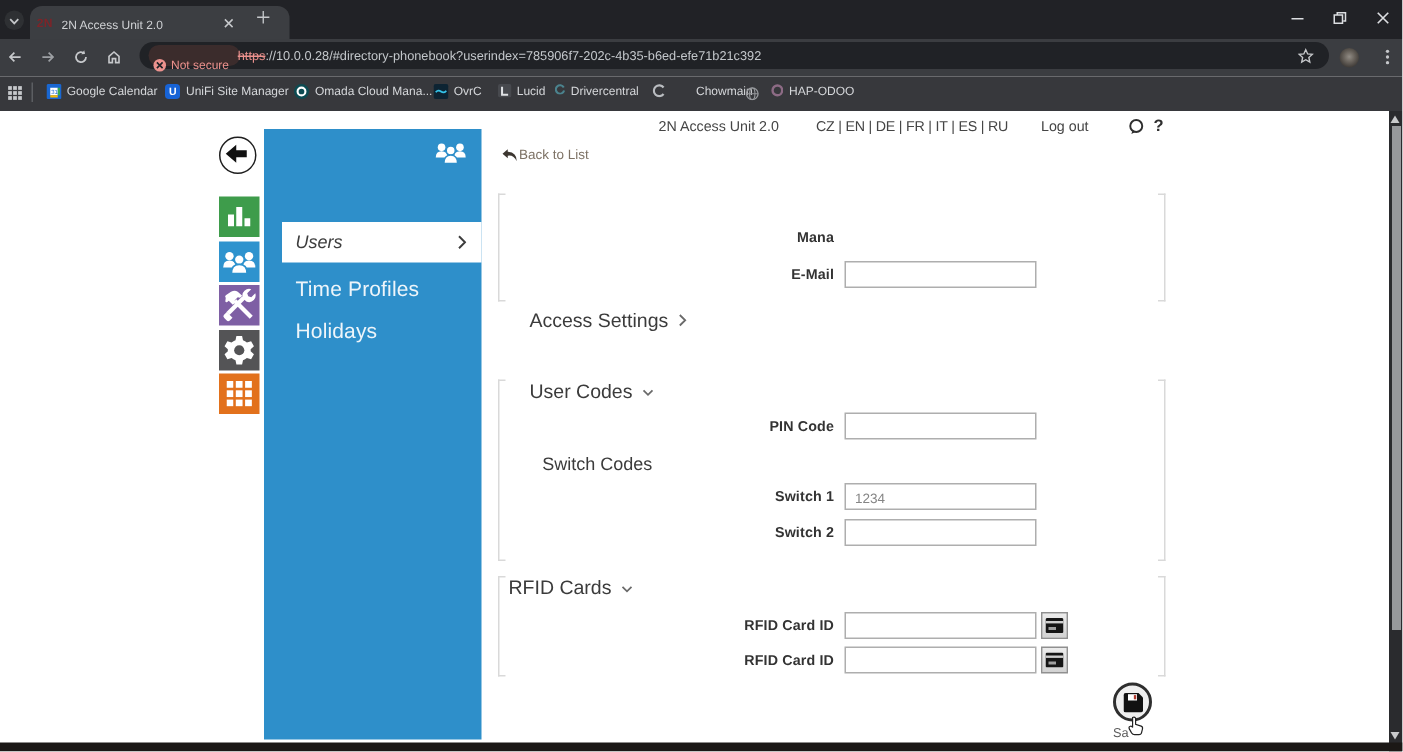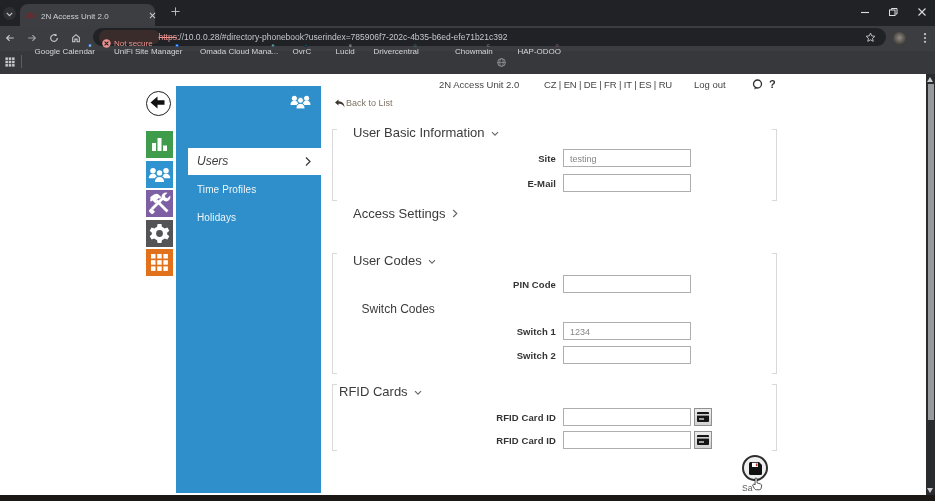--- a/index.html
+++ b/index.html
@@ -5,43 +5,43 @@
 * { margin:0; padding:0; box-sizing:border-box; }
 html,body { width:935px; height:501px; overflow:hidden; background:#fff;
   font-family:"Liberation Sans", sans-serif; }
 .abs { position:absolute; }
 #stage { position:relative; width:935px; height:501px; }
 
 
 #framebar { left:0; top:0; width:935px; height:25.5px; background:#212226; }
 #toolbar  { left:0; top:25.5px; width:935px; height:25.5px; background:#3b3d41; }
 #bookbar  { left:0; top:51px; width:935px; height:22.7px; background:#37383c; }
-#tab { left:20px; top:4px; width:135px; height:22px; background:#3c3e42;
+#tab { left:20px; top:4px; width:173px; height:22px; background:#3c3e42;
   border-radius:8px 8px 0 0; }
 .tabtxt { position:absolute; left:21px; top:7.5px; font-size:8px; color:#cfd1d4; letter-spacing:0; }
 #tabsearch { left:3px; top:7px; width:13px; height:13px; border-radius:50%; background:#2e3033;
   color:#c3c5c8; font-size:8px; text-align:center; line-height:12px; }
 #omnibox { left:93px; top:27.5px; width:793px; height:18px; border-radius:9px; background:#202226; }
 #chip { position:absolute; left:6px; top:2px; height:14px; border-radius:7px; background:#3b2c2c;
   padding:13px 7px 0 3px; display:flex; align-items:center;justify-content:flex-end; }
 #chip span { color:#ec928e; font-size:8px; margin-left:3px; }
 #urltxt { position:absolute; left:65.5px; top:4px; font-size:8.5px; color:#c3c7cb; white-space:nowrap; }
 #urltxt .https { color:#ec928e; text-decoration:line-through; }
 .bmtxt { color:#d5d7da; font-size:8px; }
-.bmitem { position:absolute; top:44px; height:12px; display:flex; align-items:flex-end;flex-direction:column; }
+.bmitem { position:absolute; top:56px; height:12px; display:flex; align-items:flex-start; }
 
 
 #page { left:0; top:75px; width:926px; height:420px; background:#fff; }
 #hdr { position:absolute; top:3.5px; left:0; width:782px; font-size:9.5px; color:#454545; }
 #bluepanel { left:176px; top:11px; width:145px; height:407px; background:#2e8fca; }
 #dirtitle { position:absolute; left:8.5px; top:4.5px; color:#fff; font-size:22px; font-weight:400; letter-spacing:-0.9px; }
 .railic { left:146px; width:27px; height:27px; }
 #menu-users { position:absolute; left:11.5px; top:61.5px; width:133.5px; height:27px; background:#fff; }
 #menu-users span { position:absolute; left:9.5px; top:6px; color:#3d3d3d; font-size:12px;font-style:italic; }
-.menuitem { position:absolute; left:21px; color:#eef5fa; font-size:10px; letter-spacing:0.1px; }
+.menuitem { position:absolute; left:21px; color:#eef5fa; font-size:14px; letter-spacing:0.1px; }
 
 
 .bracket { position:absolute; }
 .bracket .l, .bracket .r { position:absolute; top:0; bottom:0; width:1px; background:#d9d9d9; }
 .bracket .l { left:0; } .bracket .r { right:0; }
 .bracket .s { position:absolute; width:5px; height:1px; background:#d9d9d9; }
 .sect-title { position:absolute; font-size:13px; color:#3b3b3b; }
 .flabel { position:absolute; font-size:9.5px; font-weight:bold; color:#333; text-align:right; width:100px; letter-spacing:0.1px; }
 .finput { position:absolute; width:128px; height:18px; border:1px solid #aeaeae; background:#fff;
   font-size:9px; color:#858585; padding:4px 0 0 6px; }
@@ -293,25 +293,21 @@
     <div class="abs" style="left:346px;top:22.5px;font-size:9px;color:#7d7265">Back to List</div>
 
     <div class="bracket" style="left:332px;top:54px;width:445px;height:72px">
       <div class="l"></div>
         <div class="r"></div>
       <div class="s" style="left:0;top:0"></div>
         <div class="s" style="right:0;top:0"></div>
       <div class="s" style="left:0;bottom:0"></div>
         <div class="s" style="right:0;bottom:0"></div>
     </div>
-    <div class="sect-title" style="left:353px;top:50px">User Basic Information<svg style="margin-left:6px" width="8" height="6" viewBox="0 0 8 6">
-          <path d="M1 1.2 L4 4.2 L7 1.2" fill="none" stroke="#6a6a6a" stroke-width="1.2"></path>
-        </svg></div>
-    <div class="flabel" style="left:456px;top:78px">Site</div>
-    <div class="finput" style="left:563px;top:74px">testing</div>
+    <div class="flabel" style="left:456px;top:78px">Mana</div>
     <div class="flabel" style="left:456px;top:102.5px">E-Mail</div>
     <div class="finput" style="left:563px;top:98.5px"></div>
 
     <div class="sect-title" style="left:353px;top:131px">Access Settings<svg style="margin-left:6px" width="6" height="9" viewBox="0 0 6 9">
           <path d="M1.2 1 L4.8 4.5 L1.2 8" fill="none" stroke="#6a6a6a" stroke-width="1.2"></path>
         </svg></div>
 
     <div class="bracket" style="left:332px;top:178px;width:445px;height:121px">
       <div class="l"></div>
         <div class="r"></div>

